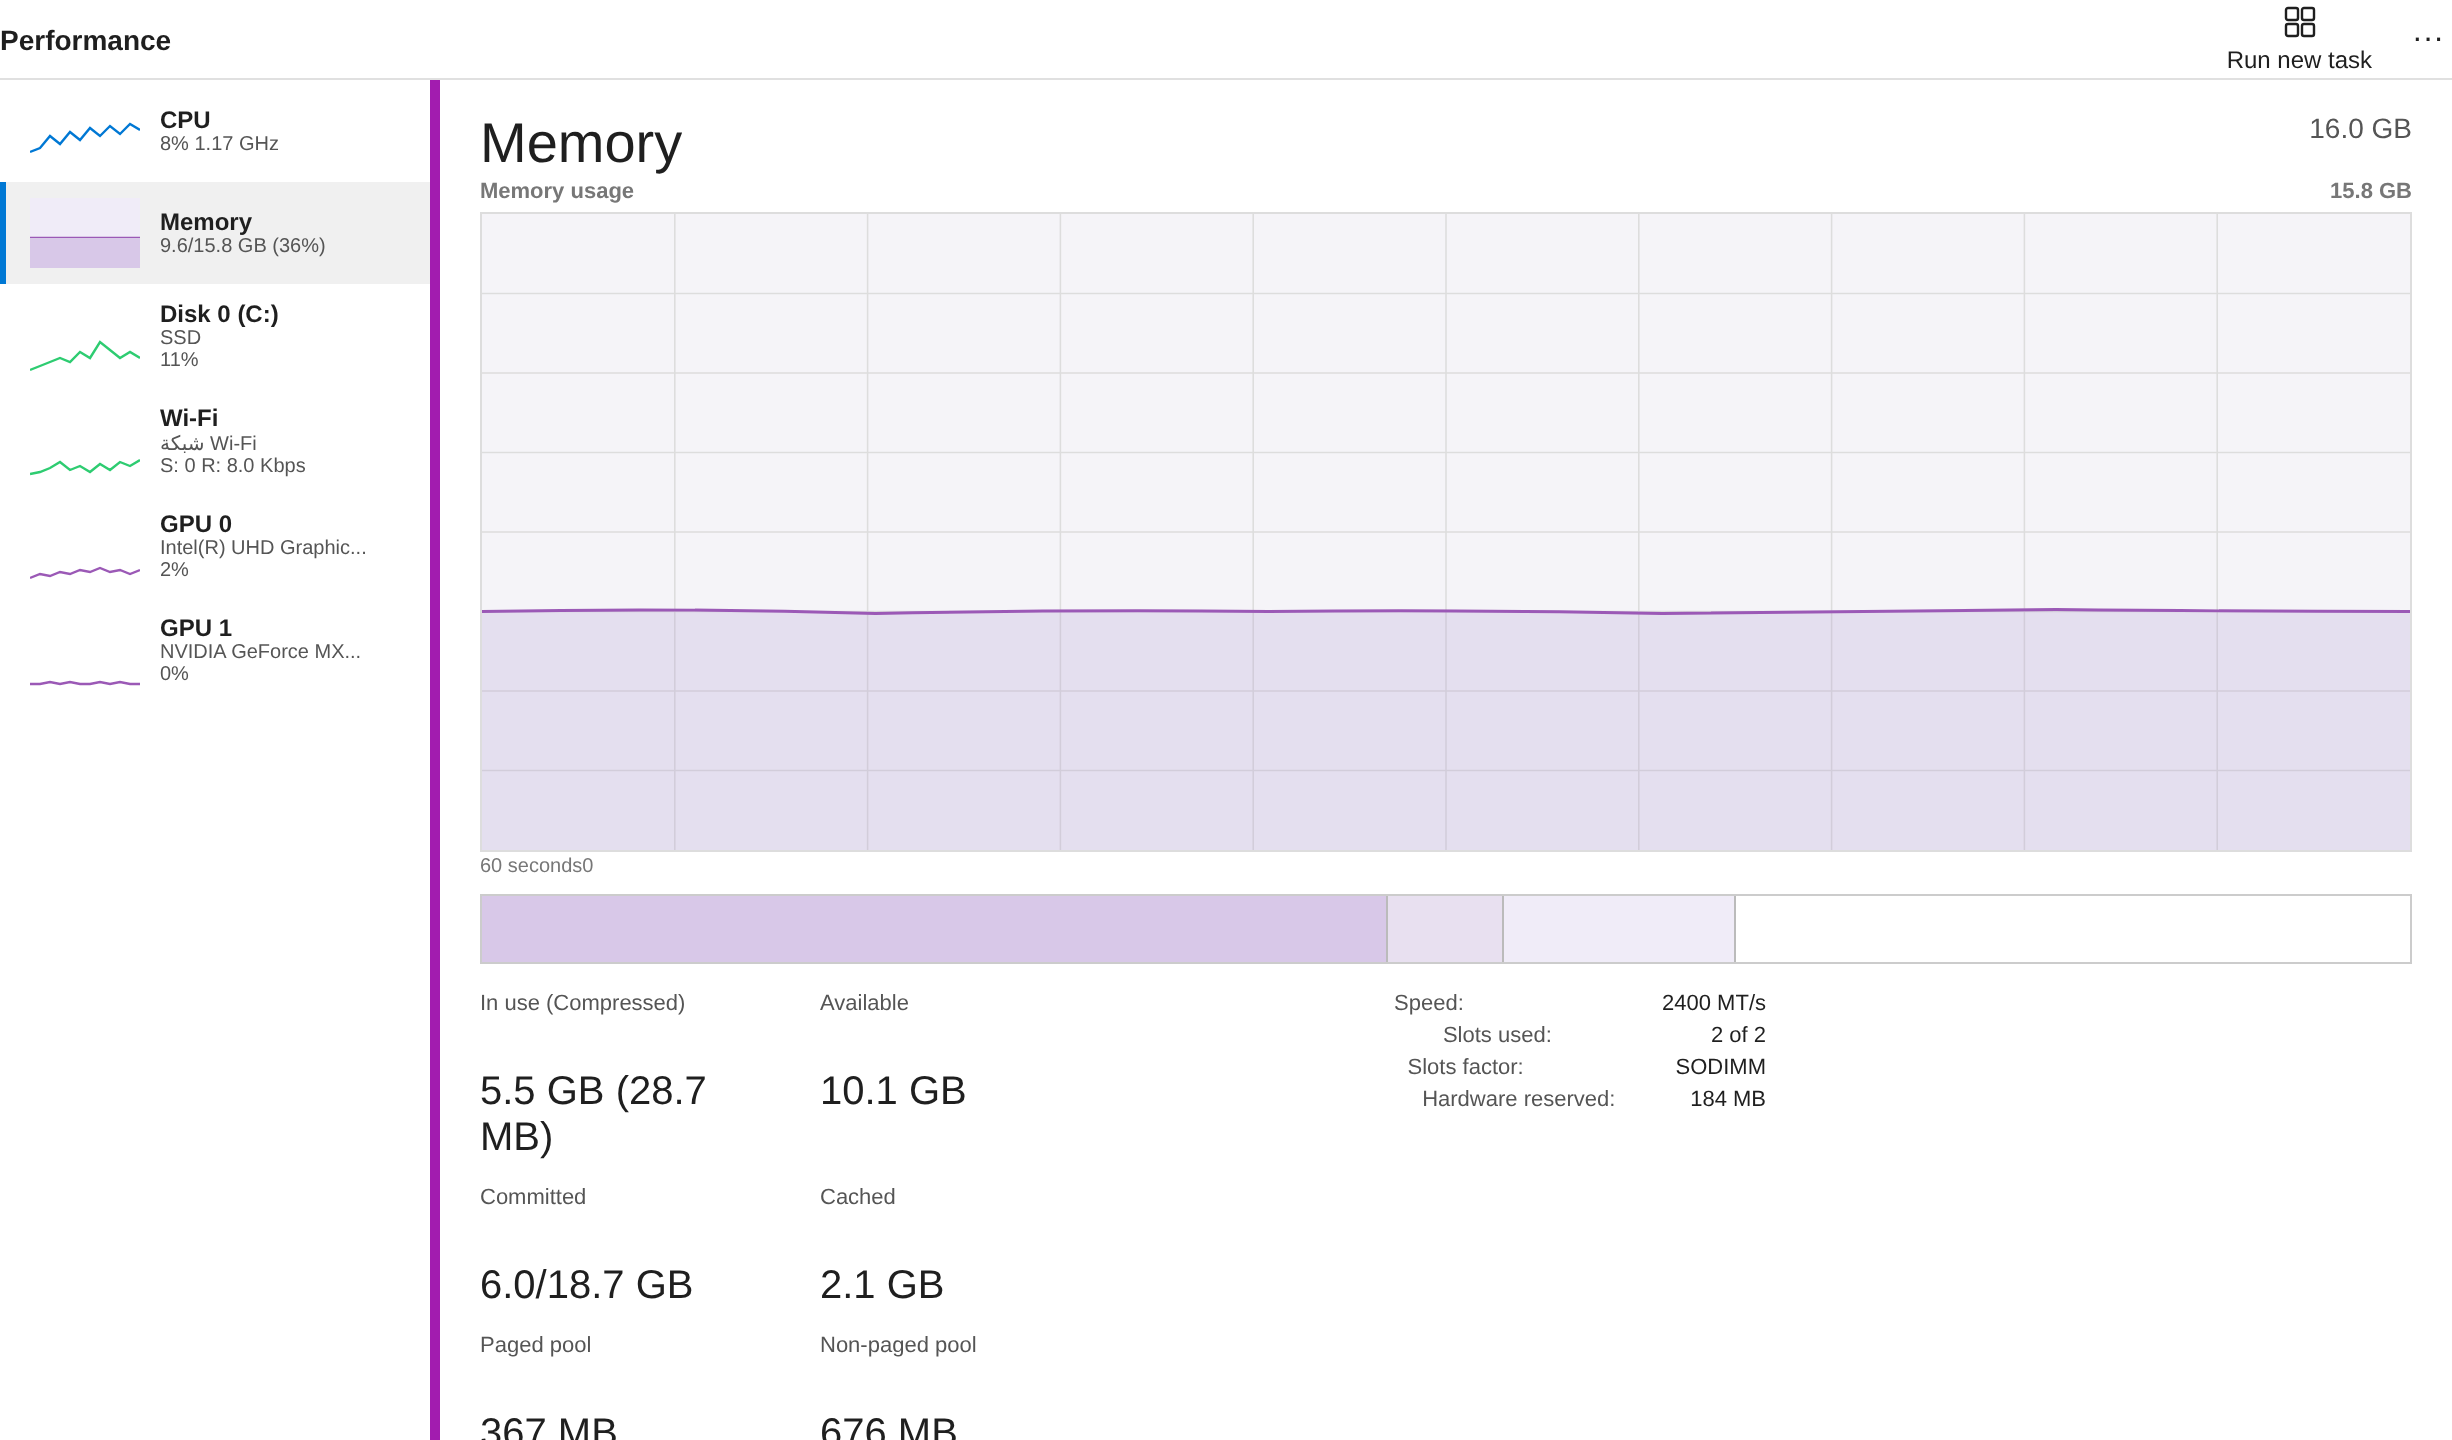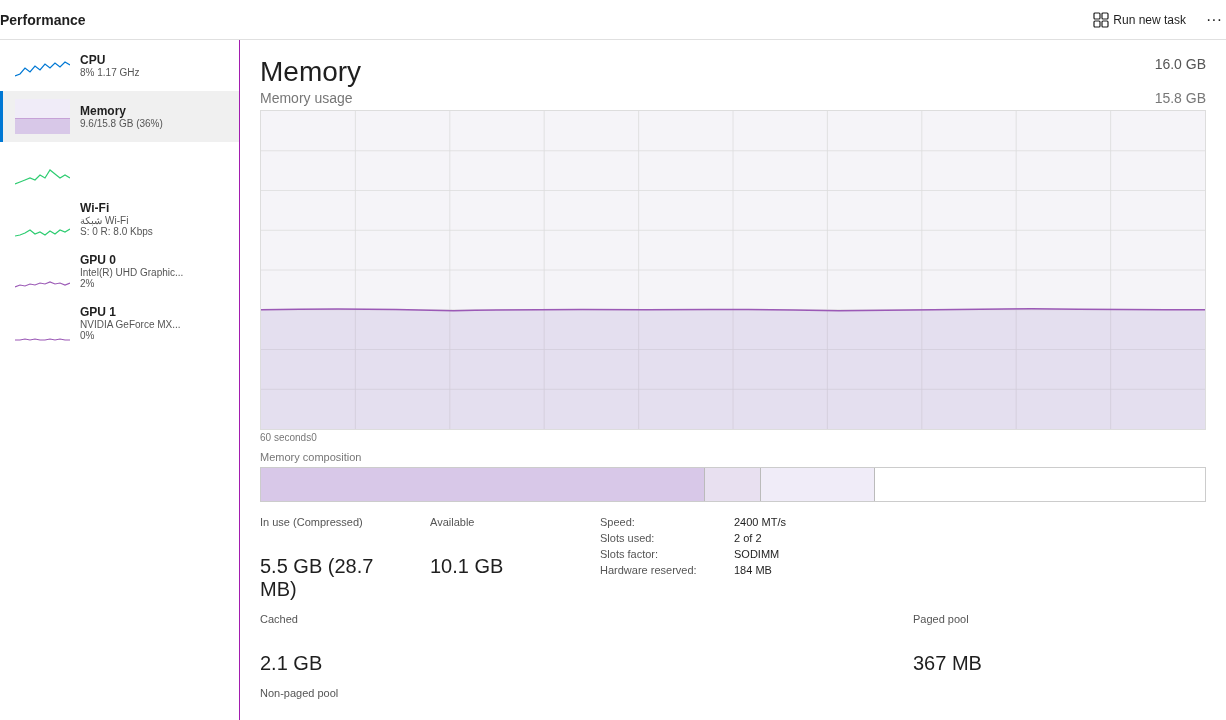--- a/index.html
+++ b/index.html
@@ -34,20 +34,21 @@
     .run-task-btn {
       display: flex;
       align-items: center;
       gap: 4px;
       font-size: 12px;
       cursor: pointer;
       color: #1f1f1f;
       padding: 4px 8px;
       border: none;
       background: none;
+      flex-direction: column;
     }
     .run-task-icon {
       width: 16px;
       height: 16px;
     }
     .more-btn {
       background: none;
       border: none;
       cursor: pointer;
       font-size: 16px;
@@ -56,22 +57,22 @@
     }
 
     
     .main-layout {
       display: flex;
       height: calc(720px - 40px);
     }
 
     
     .sidebar {
-      width: 240px;
-      border-right: 1px solid #a21caf;
+      width: 220px;
+      border-right: 5px solid #a21caf;
       overflow-y: auto;
       flex-shrink: 0;
     }
     .sidebar-item {
       display: flex;
       align-items: center;
       padding: 8px 12px;
       cursor: pointer;
       gap: 10px;
       border-left: 3px solid transparent;
@@ -112,23 +113,24 @@
     .content-title {
       font-size: 28px;
       font-weight: 300;
       color: #1f1f1f;
     }
     .content-total {
       font-size: 14px;
       color: #555;
     }
     .chart-label {
-      font-size: 14px;
+      font-size: 11px;
       color: #777;
       margin-bottom: 4px;
+      font-weight: bold;
     }
 
     
     .usage-chart {
       width: 100%;
       height: 320px;
       background: #f5f4f8;
       border: 1px solid #ddd;
       position: relative;
       overflow: hidden;
@@ -223,20 +225,21 @@
     .stat-val {
       font-size: 11px;
       color: #1f1f1f;
       font-weight: 500;
     }
 
     .right-stats {
       display: flex;
       flex-direction: column;
       gap: 4px;
+      align-items: flex-end;
     }
 
     .cpu-sparkline { stroke: #0078d4; }
     .disk-sparkline { stroke: #2ecc71; }
   </style>
 </head>
 <body>
 
 <div class="header">
   <span class="header-title">Performance</span>
@@ -277,20 +280,25 @@
       <div class="sidebar-info">
         <div class="sidebar-name">Memory</div>
         <div class="sidebar-sub">9.6/15.8 GB (36%)</div>
       </div>
     </div>
 
     <div class="sidebar-item">
       <svg class="sidebar-graph" viewBox="0 0 55 35">
         <polyline class="disk-sparkline" points="0,34 5,32 10,30 15,28 20,30 25,25 30,28 35,20 40,24 45,28 50,25 55,28" fill="none" stroke="#2ecc71" stroke-width="1.2"></polyline>
       </svg>
+      <div class="sidebar-info">
+        <div class="sidebar-name">Disk 0 (C:)</div>
+        <div class="sidebar-sub">SSD</div>
+        <div class="sidebar-sub">11%</div>
+      </div>
     </div>
 
     <div class="sidebar-item">
       <svg class="sidebar-graph" viewBox="0 0 55 35">
         <polyline points="0,34 5,33 10,31 15,28 20,32 25,30 30,33 35,29 40,32 45,28 50,30 55,27" fill="none" stroke="#2ecc71" stroke-width="1.2"></polyline>
       </svg>
       <div class="sidebar-info">
         <div class="sidebar-name">Wi-Fi</div>
         <div class="sidebar-sub">شبكة Wi-Fi</div>
         <div class="sidebar-sub">S: 0  R: 8.0 Kbps</div>
@@ -358,21 +366,20 @@
 
         <path class="chart-line-path" d="M0,200 Q100,198 200,201 Q300,199 400,200 Q500,199 600,201 Q700,200 800,199 Q900,200 980,200" stroke="#9b59b6" stroke-width="1.5" fill="none"></path>
       </svg>
     </div>
 
     <div class="chart-bottom-labels">
       <span>60 seconds</span>
       <span>0</span>
     </div>
 
-    <div class="composition-label">Memory composition</div>
     <div class="composition-bar">
       <div class="bar-inuse"></div>
       <div class="bar-modified"></div>
       <div class="bar-standby"></div>
       <div class="bar-free"></div>
     </div>
 
     <div class="stats-grid">
 
       <div class="stat-block">
@@ -399,20 +406,24 @@
           <span class="stat-val">SODIMM</span>
         </div>
         <div class="stat-row">
           <span class="stat-key">Hardware reserved:</span>
           <span class="stat-val">184 MB</span>
         </div>
       </div>
 
       <div></div>
 
+      <div class="stat-block">
+        <span class="stat-label">Committed</span>
+        <span class="stat-value">6.0/18.7 GB</span>
+      </div>
 
       <div class="stat-block">
         <span class="stat-label">Cached</span>
         <span class="stat-value">2.1 GB</span>
       </div>
 
       <div></div>
       <div></div>
 
       <div class="stat-block">

